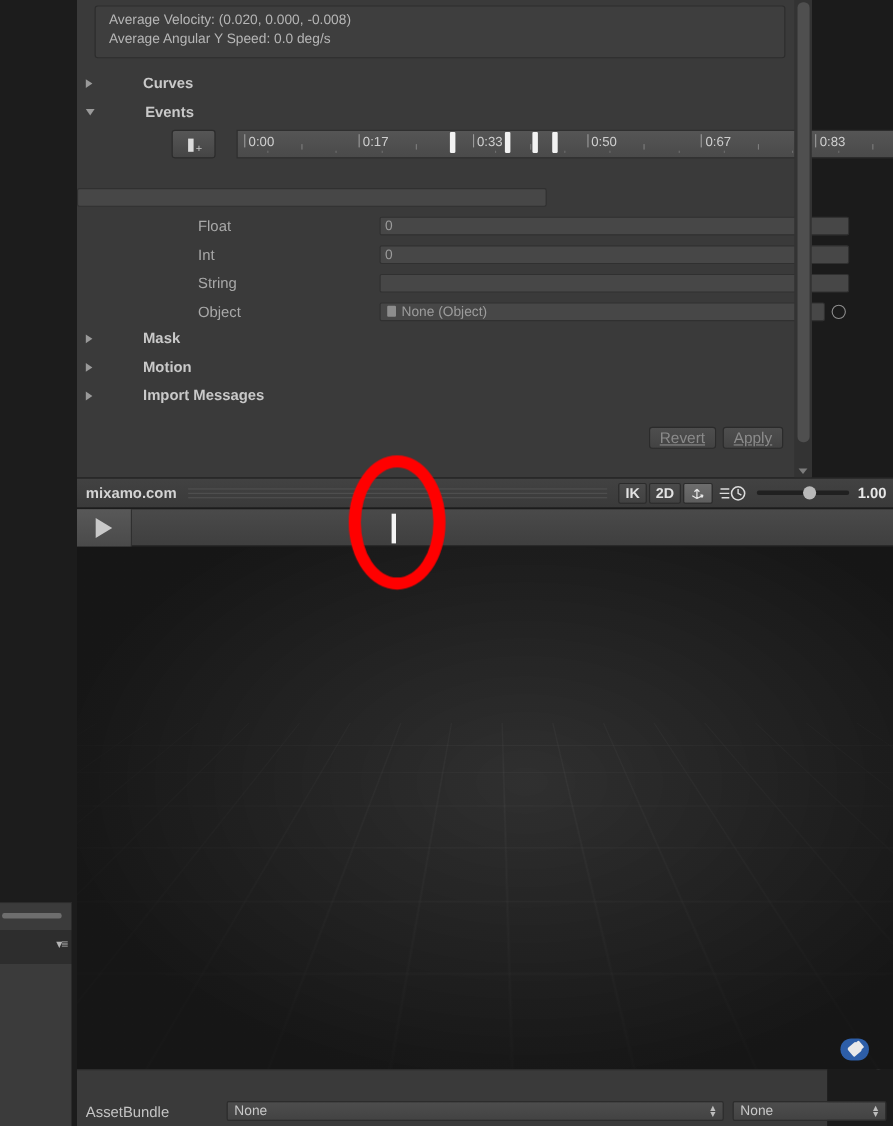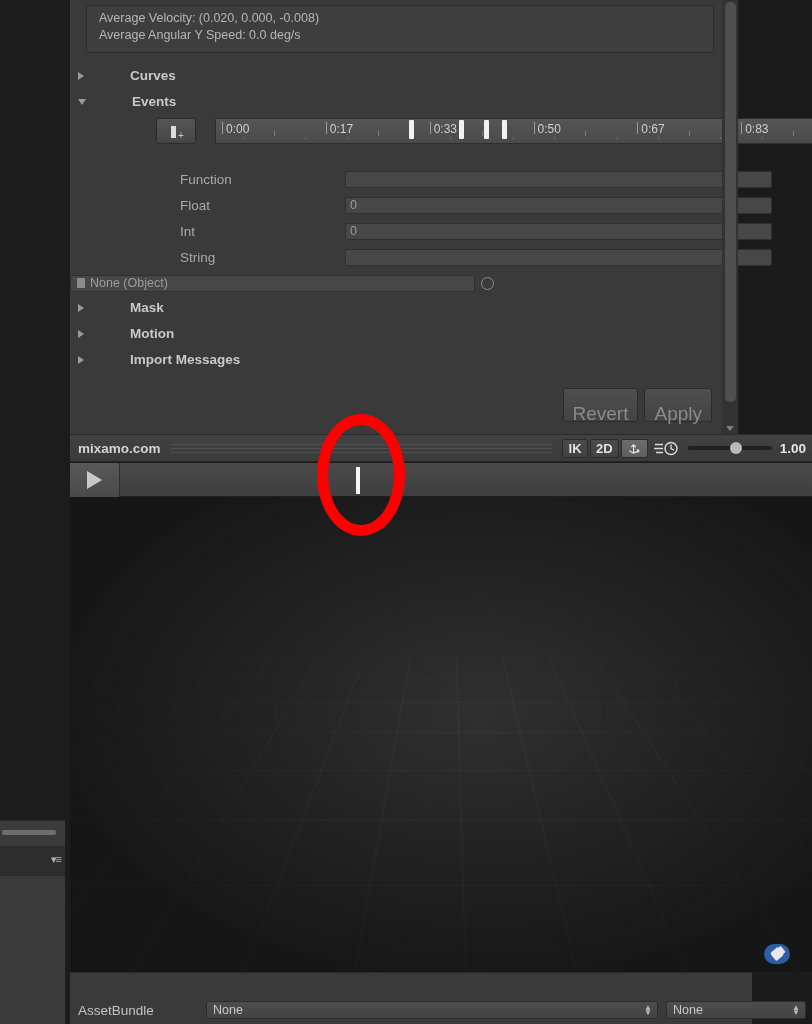--- a/index.html
+++ b/index.html
@@ -130,24 +130,24 @@
     margin: 0 5px 0 2px; position: relative; border-radius: 1px;
   }
   .pick-ico {
     width: 13px; height: 13px; margin-left: 6px; border: 1.5px solid #8d8d8d;
     border-radius: 50%;
   }
 
   
   .btn-row { position: absolute; right: 26px; top: 388px; display: flex; gap: 6px; }
   .ebtn {
-    height: 20px; padding: 16px 9px;
+    height: 20px; padding: 0 9px;
     background: linear-gradient(#4e4e4e,#434343);
     border: 1px solid #2b2b2b; border-radius: 3px;
-    color: #8b8b8b; font-size: 19px; line-height: 18px;
+    color: #8b8b8b; font-size: 14px; line-height: 18px; text-decoration: underline;
   }
   
   .vsb {
     position: absolute; right: 0; top: 0; width: 16px; height: 434px;
     background: #333;
   }
   .vsb .thumb {
     position: absolute; left: 3px; top: 2px; width: 11px; height: 400px;
     background: #4f4f4f; border-radius: 5px;
   }
@@ -348,36 +348,36 @@
           <span class="tkm" style="left: 577.083px;"></span>
           <span class="tkl" style="left: 545.933px;"></span>
           <span class="evt" style="left: 192.9px;"></span>
           <span class="evt" style="left: 242.74px;"></span>
           <span class="evt" style="left: 267.66px;"></span>
           <span class="evt" style="left: 286.35px;"></span>
         </div>
     </div>
 
     <div class="prow" style="top:166px">
-      <span class="plbl">Function</span>
       <span class="pfield"></span>
     </div>
     <div class="prow" style="top:192px">
       <span class="plbl">Float</span>
       <span class="pfield">0</span>
     </div>
     <div class="prow" style="top:218px">
       <span class="plbl">Int</span>
       <span class="pfield">0</span>
     </div>
     <div class="prow" style="top:244px">
       <span class="plbl">String</span>
       <span class="pfield"></span>
     </div>
     <div class="prow" style="top:270px">
+      <span class="plbl">Object</span>
       <span class="pfield obj">
         <span class="doc-ico"></span>
         <span>None (Object)</span>
       </span>
       <span class="pick-ico"></span>
     </div>
 
     <div class="foldout" style="top:297px">
       <span class="tri"></span>
       <span class="lbl">Mask</span>

